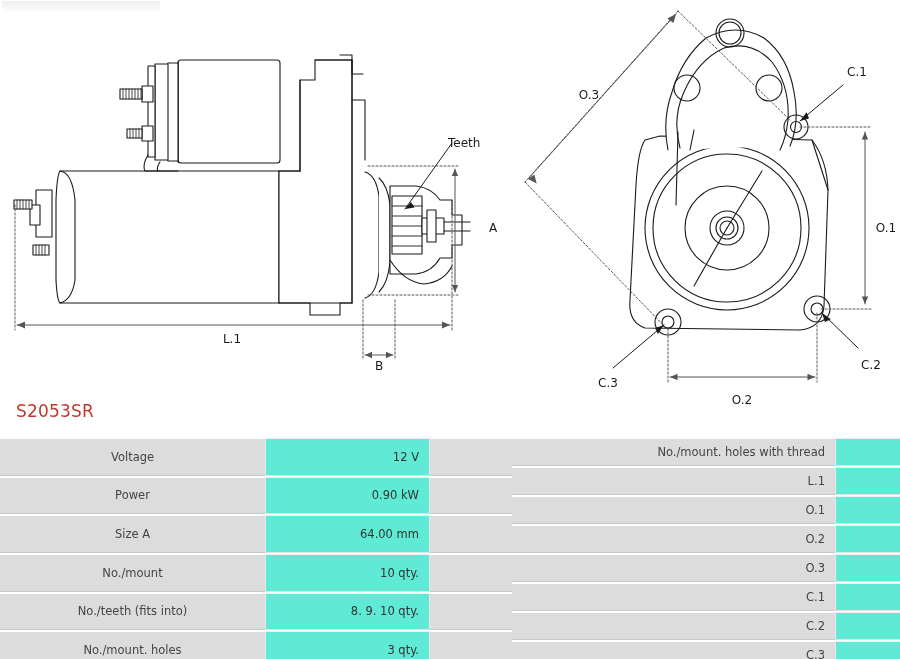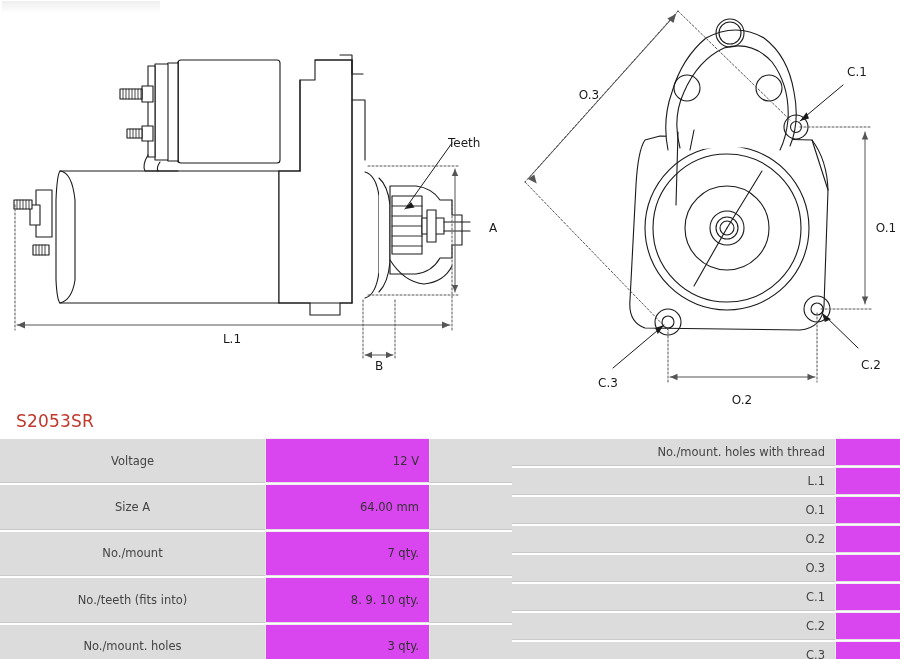--- a/index.html
+++ b/index.html
@@ -33,21 +33,21 @@
   .dimtext {
     font-family: "DejaVu Sans", "Liberation Sans", sans-serif;
     font-size: 12px;
     fill: #1a1a1a;
   }
 
   
   #title {
     position: absolute;
     left: 16px;
-    top: 410px;
+    top: 400px;
     font-size: 17px;
     color: #c0392b;
     letter-spacing: 0.2px;
     font-weight: normal;
     line-height: 22px;
   }
 
   
   #tables {
     position: absolute;
@@ -77,21 +77,21 @@
     text-overflow: ellipsis;
   }
   .lbl {
     background: #dcdcdc;
     text-align: right;
     color: #444444;
     border-top: 1px solid #ffffff;
     border-bottom: 1px solid #c9c9c9;
   }
   .val {
-    background: #d946ef;
+    background: #5eead4;
     text-align: right;
     color: #333333;
     border-top: 1px solid #efefef;
     border-bottom: 1px solid #e2e2e2;
     border-left: 1px solid #e8e8e8;
   }
   #table-left .lbl { width: 245px; text-align: center; }
   #table-left .val { width: 143px; }
   #table-left .pad { width: 62px; background: #dcdcdc;
                      border-top: 1px solid #ffffff;
@@ -315,27 +315,32 @@
   <div id="tables">
 
     <table id="table-left" class="spec-table">
       <tbody>
         <tr>
           <td class="lbl">Voltage</td>
           <td class="val">12 V</td>
           <td class="pad"></td>
         </tr>
         <tr>
+          <td class="lbl">Power</td>
+          <td class="val">0.90 kW</td>
+          <td class="pad"></td>
+        </tr>
+        <tr>
           <td class="lbl">Size A</td>
           <td class="val">64.00 mm</td>
           <td class="pad"></td>
         </tr>
         <tr>
           <td class="lbl">No./mount</td>
-          <td class="val">7 qty.</td>
+          <td class="val">10 qty.</td>
           <td class="pad"></td>
         </tr>
         <tr>
           <td class="lbl">No./teeth (fits into)</td>
           <td class="val">8. 9. 10 qty.</td>
           <td class="pad"></td>
         </tr>
         <tr>
           <td class="lbl">No./mount. holes</td>
           <td class="val">3 qty.</td>

